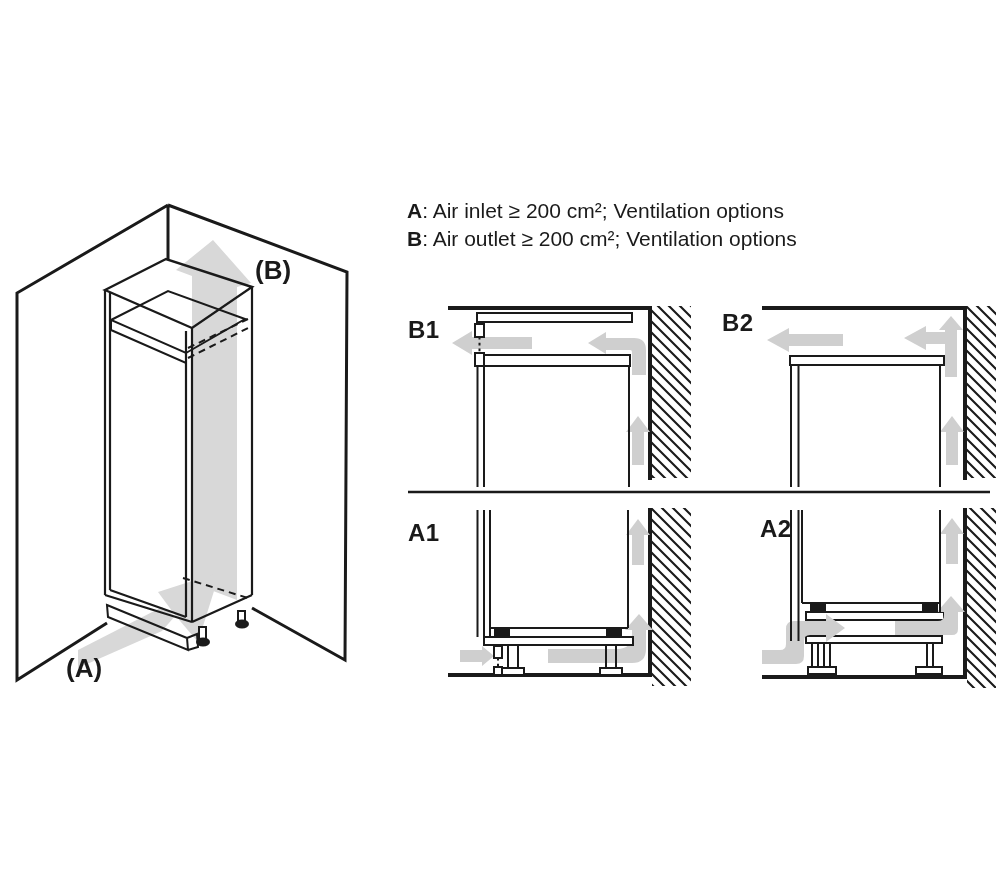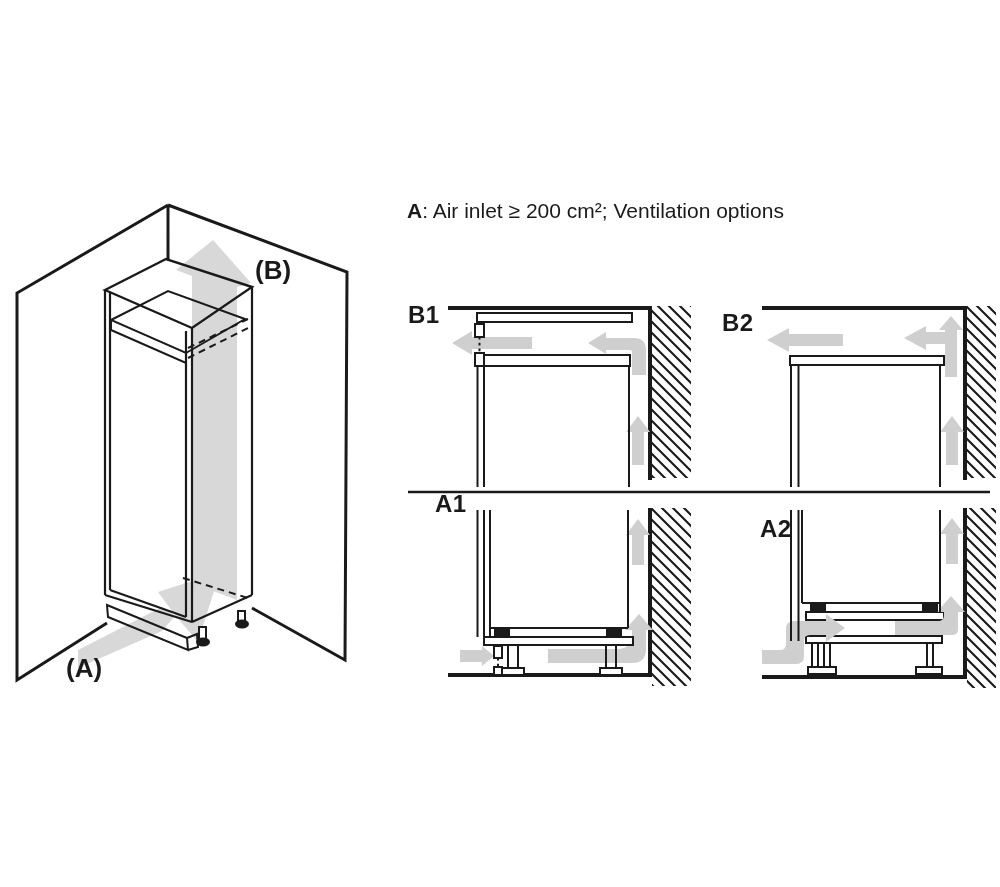--- a/index.html
+++ b/index.html
@@ -18,23 +18,23 @@
   .blk{fill:var(--line);stroke:none;}
   .ar{fill:var(--arrow);stroke:none;}
   .band{fill:var(--band);stroke:none;}
   .dash{stroke:var(--line);stroke-width:2;stroke-dasharray:7 5;fill:none;}
   .dot{stroke:var(--line);stroke-width:2;stroke-dasharray:2.6 3.2;fill:none;}
   .hatchfill{fill:url(#hatch);stroke:none;}
   
   .legend{position:absolute;left:407px;top:197px;font-size:21px;line-height:27.5px;white-space:nowrap;}
   .legend b{font-weight:bold;}
   .plabel{position:absolute;font-size:24px;font-weight:bold;letter-spacing:0.5px;}
-  .plabel.b1{left:408px;top:301px;}
+  .plabel.b1{left:408px;top:316px;}
   .plabel.b2{left:722px;top:309px;}
-  .plabel.a1{left:408px;top:490px;margin-left:27px;}
+  .plabel.a1{left:408px;top:519px;}
   .plabel.a2{left:760px;top:515px;}
   .isolabel{position:absolute;font-size:26px;font-weight:bold;}
   .isolabel.a{left:66px;top:653px;}
   .isolabel.b{left:255px;top:255px;}
 </style>
 </head>
 <body>
 
 <div class="stage">
 
@@ -154,20 +154,21 @@
       <rect class="blk" x="810" y="604" width="16" height="8"></rect>
       <rect class="blk" x="922" y="604" width="16" height="8"></rect>
       <path class="ln" stroke-width="2" d="M812,643 V667 M818,643 V667 M824,643 V667 M830,643 V667 M927,643 V667 M933,643 V667"></path>
       <rect class="wf" x="808" y="667" width="28" height="7"></rect>
       <rect class="wf" x="916" y="667" width="26" height="7"></rect>
     </g>
   </svg>
 
   <div class="legend">
     <div><b>A</b><span>: Air inlet ≥ 200 cm²; Ventilation options</span></div>
+    <div><b>B</b><span>: Air outlet ≥ 200 cm²; Ventilation options</span></div>
   </div>
 
   <div class="plabel b1">B1</div>
   <div class="plabel b2">B2</div>
   <div class="plabel a1">A1</div>
   <div class="plabel a2">A2</div>
 
   <div class="isolabel b">(B)</div>
   <div class="isolabel a">(A)</div>
 </div>

